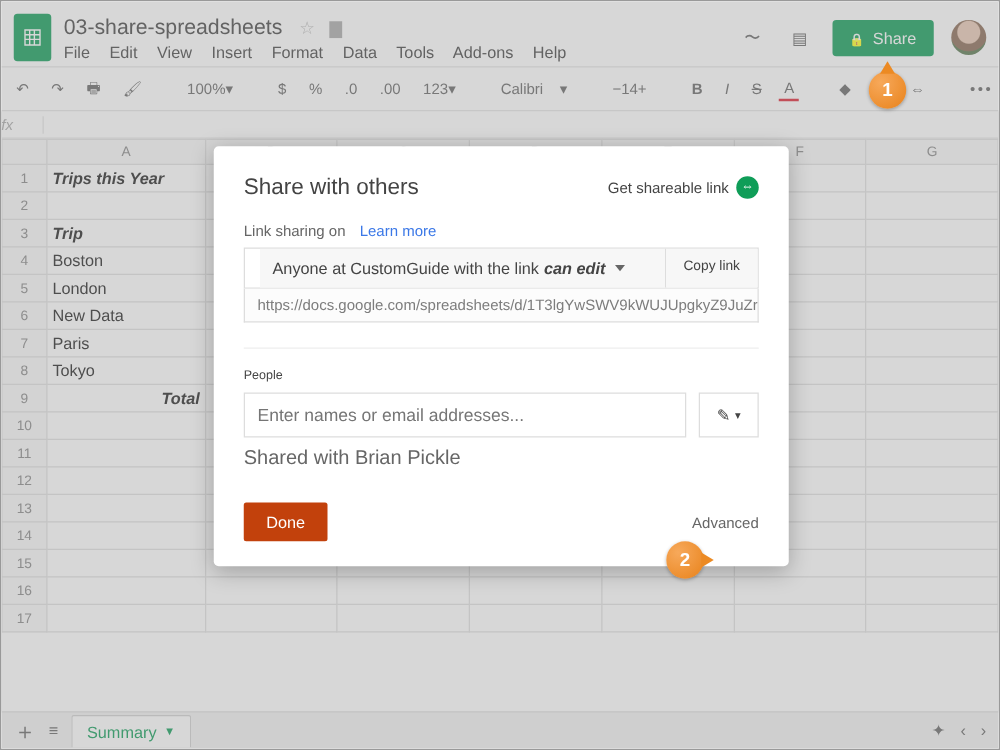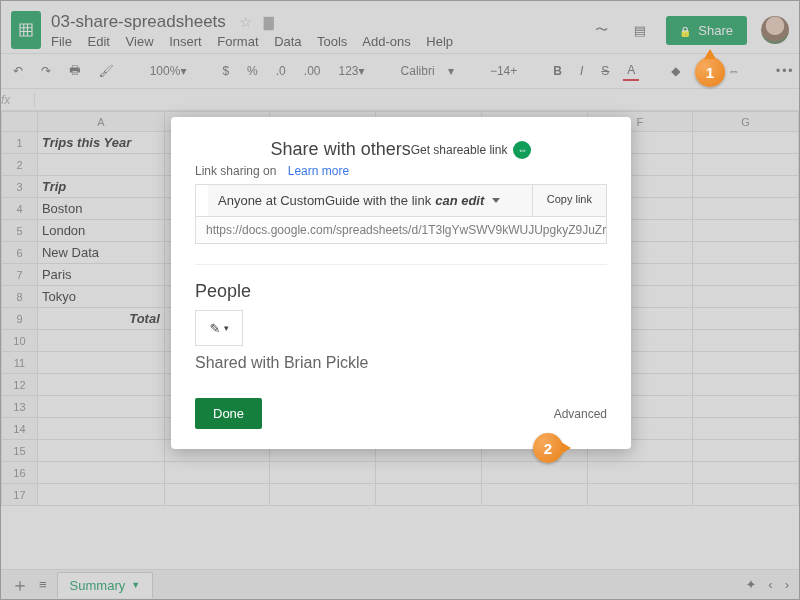--- a/index.html
+++ b/index.html
@@ -46,46 +46,46 @@
 
   
   .tabbar { position:absolute; bottom:0; left:0; right:0; height:30px; background:#f3f3f3; border-top:1px solid #e0e0e0; display:flex; align-items:center; padding:0 10px; gap:10px; color:#666; }
   .tabbar .plus { font-size:18px; }
   .tab-active { background:#fff; border:1px solid #d0d0d0; border-bottom:none; padding:5px 12px; color:#0f9d58; font-weight:500; border-radius:2px 2px 0 0; display:flex; align-items:center; gap:6px; }
   .tabbar .right-tools { margin-left:auto; display:flex; align-items:center; gap:12px; }
 
   
   .scrim { position:absolute; inset:0; background:rgba(150,150,150,0.38); }
   .dialog { position:absolute; left:170px; top:116px; width:460px; background:#fff; border-radius:4px; box-shadow:0 4px 18px rgba(0,0,0,0.25); padding:22px 24px 20px; color:#444; }
-  .dlg-head { display:flex; align-items:center; justify-content:center; margin-bottom:4px; }
+  .dlg-head { display:flex; align-items:center; justify-content:space-between; margin-bottom:18px; }
   .dlg-title { font-size:18px; font-weight:400; }
   .getlink { display:flex; align-items:center; gap:6px; font-size:12px; color:#444; }
   .link-icon { width:18px; height:18px; border-radius:50%; background:#0f9d58; color:#fff; display:inline-flex; align-items:center; justify-content:center; font-size:10px; }
 
   .small-row { font-size:12px; color:#666; margin-bottom:6px; }
   .small-row a { color:#3b78e7; margin-left:8px; text-decoration:none; }
 
   .share-row { display:flex; border:1px solid #ddd;padding-left:12px; }
   .share-drop { flex:1; padding:8px 10px; font-size:13px; background:#f7f7f7; border-right:1px solid #ddd; display:flex; align-items:center; gap:4px; }
   .share-drop .bold { font-weight:700; }
   .caret { border-left:4px solid transparent; border-right:4px solid transparent; border-top:5px solid #666; display:inline-block; margin-left:4px; }
   .copy-btn { padding:8px 14px; font-size:11px; background:#f7f7f7; }
 
   .url-box { border:1px solid #ddd; border-top:none; padding:6px 10px; font-size:12px; color:#7d7d7d; background:#fcfcfc; white-space:nowrap; overflow:hidden; }
 
   .hr { height:1px; background:#eee; margin:20px 0 16px; }
 
-  .lbl { font-size:18px; margin-bottom:8px; }
+  .lbl { font-size:10px; margin-bottom:8px; }
   .people-row { display:flex; gap:10px; }
   .people-input { flex:1; border:1px solid #ddd; height:36px; padding:0 10px; font-size:14px; }
   .pencil-btn { border:1px solid #ddd; height:36px; width:48px; display:flex; align-items:center; justify-content:center; }
   .shared-with { font-size:16px; color:#666; margin-top:8px; }
 
   .dlg-foot { display:flex; align-items:center; margin-top:26px; }
-  .done-btn { background:#15803d; color:#fff; border:none; padding:8px 18px; font-size:13px; border-radius:2px; }
+  .done-btn { background:#c2410c; color:#fff; border:none; padding:8px 18px; font-size:13px; border-radius:2px; }
   .advanced { margin-left:auto; font-size:12px; color:#666; }
 
   
   .callout { position:absolute; width:30px; height:30px; border-radius:50%; background: radial-gradient(circle at 32% 30%, #f7a95b, #e8821a); color:#fff; font-weight:700; display:flex; align-items:center; justify-content:center; font-size:15px; box-shadow:0 1px 3px rgba(0,0,0,0.3); }
   .callout::before { content:""; position:absolute; top:-8px; left:50%; transform:translateX(-50%); border-left:6px solid transparent; border-right:6px solid transparent; border-bottom:10px solid #ec8a23; }
   .callout2::before { top:50%; left:auto; right:-8px; transform:translateY(-50%); border:none; border-top:6px solid transparent; border-bottom:6px solid transparent; border-left:10px solid #ec8a23; }
   .c1 { top:56px; left:694px; }
   .c2 { top:432px; left:532px; }
 </style>
 </head>
@@ -389,20 +389,21 @@
         <span class="caret"></span>
     </div>
     <div class="copy-btn">Copy link</div>
   </div>
   <div class="url-box">https://docs.google.com/spreadsheets/d/1T3lgYwSWV9kWUJUpgkyZ9JuZrfYOHejk</div>
 
   <div class="hr"></div>
 
   <div class="lbl">People</div>
   <div class="people-row">
+    <input class="people-input" placeholder="Enter names or email addresses..." style="">
     <div class="pencil-btn">
       <span>✎</span>&nbsp;<span style="font-size:9px">▾</span>
     </div>
   </div>
   <div class="shared-with">Shared with Brian Pickle</div>
 
   <div class="dlg-foot">
     <button class="done-btn">Done</button>
     <span class="advanced">Advanced</span>
   </div>

